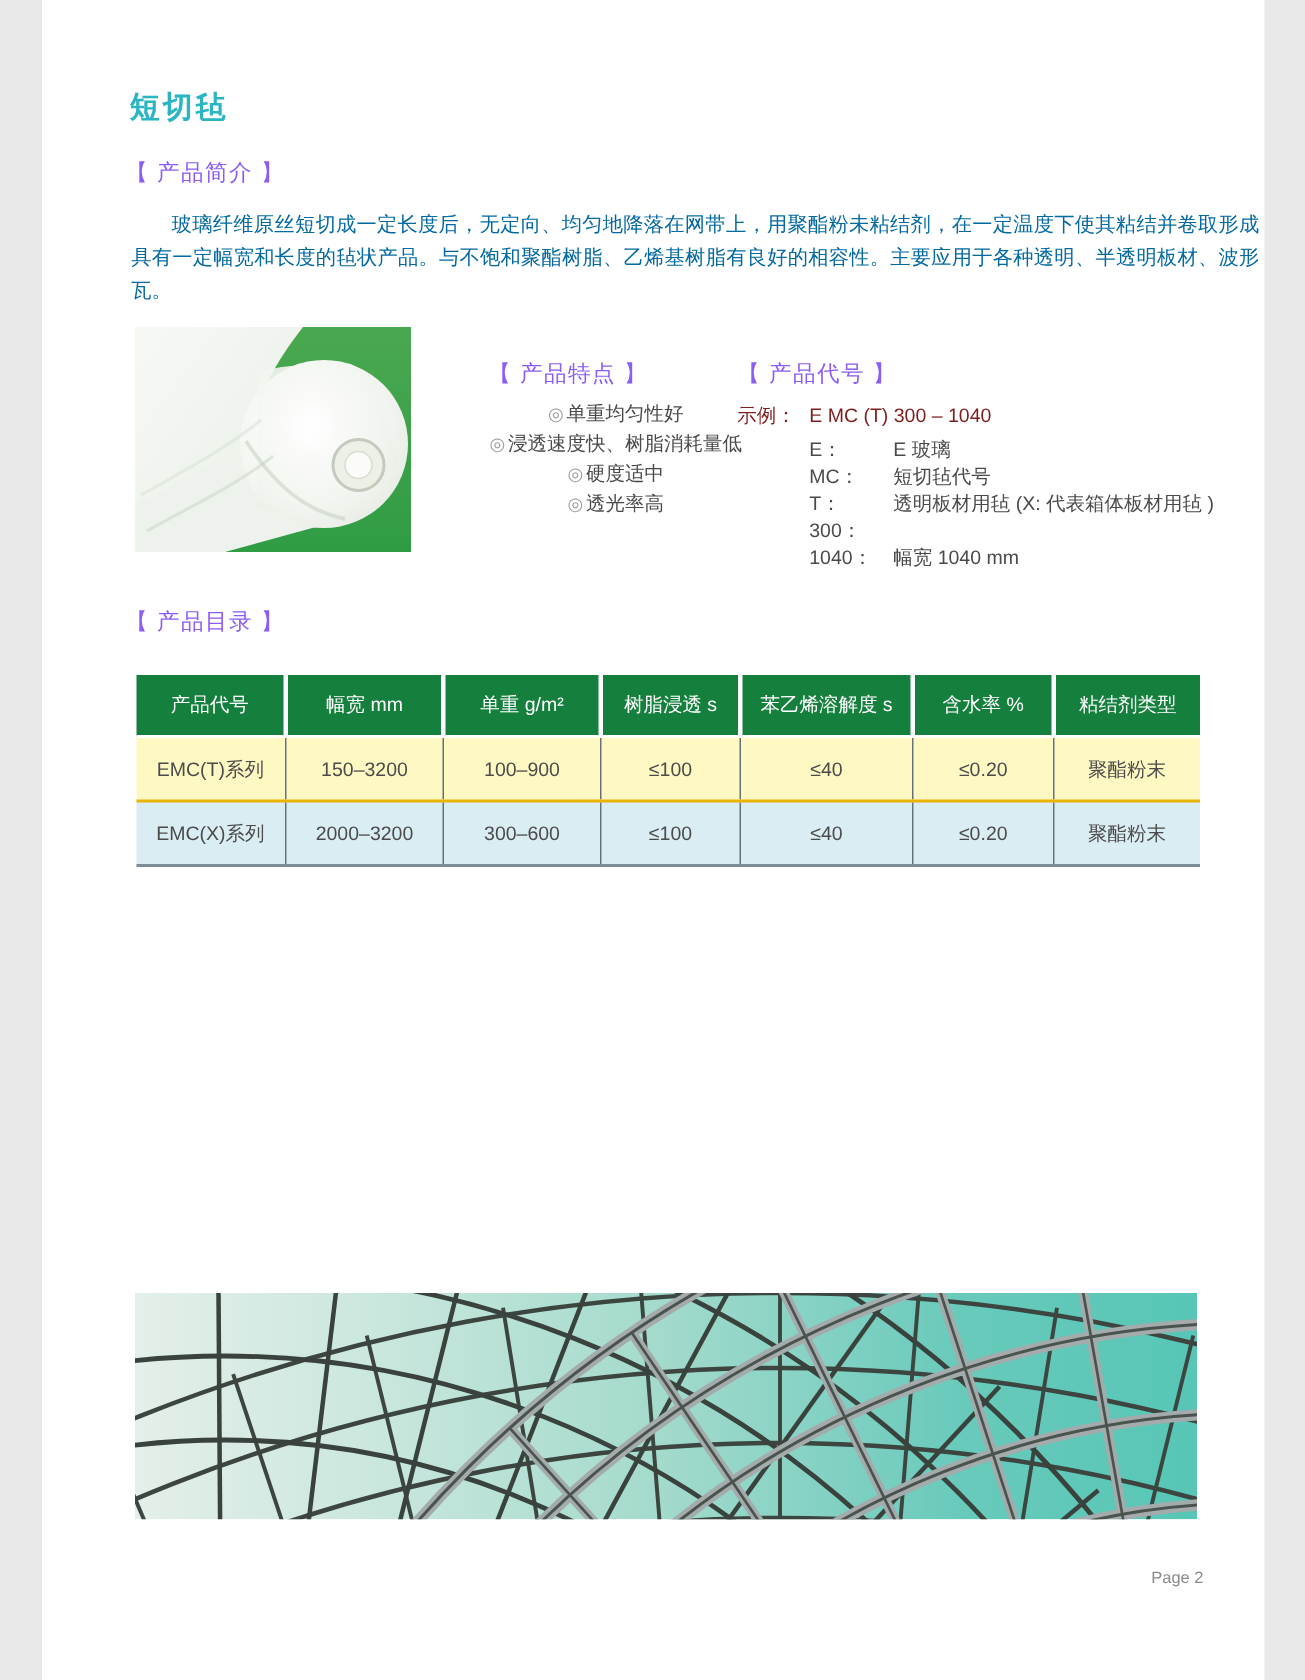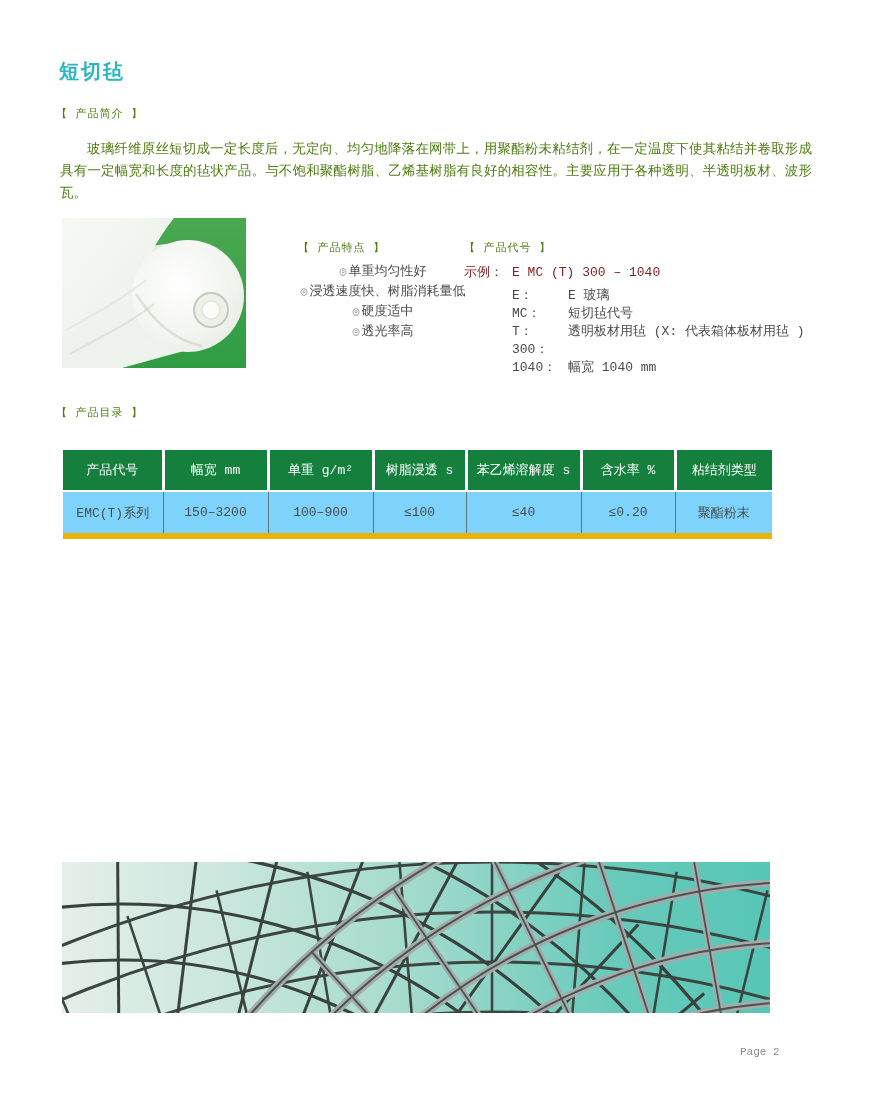--- a/index.html
+++ b/index.html
@@ -1,33 +1,34 @@
 <!DOCTYPE html>
 <html><head>
 <meta charset="utf-8">
 <style>
   html,body{margin:0;padding:0;background:#e9e9e9;}
   .page{
-    position:relative; width:870px; height:1120px; margin:0 auto;
+    position:relative; width:774px; height:1120px; margin:0 auto;
     background:#ffffff; overflow:hidden;
-    font-family:Liberation Mono, monospace;
+    font-family:Liberation Sans, sans-serif;
+    padding-left:41px;
   }
   .abs{position:absolute;}
 
   .doc-title{
     left:59px; top:58px; font-size:20px; font-weight:bold;
     color:#29b6c2; letter-spacing:2px;
   }
   .sec-heading{
-    font-size:11px; color:#4d7c0f; letter-spacing:1px;
+    font-size:15px; color:#8b5cf6; letter-spacing:1px;
   }
   .intro-heading{ left:56px; top:106px; }
   .intro-body{
     left:60px; top:139px; width:752px;
-    font-size:13.5px; color:#4d7c0f; line-height:22px;
+    font-size:13.5px; color:#0369a1; line-height:22px;
     text-align:justify; text-indent:2em;
   }
 
   
   .product-photo{ left:62px; top:218px; width:184px; height:150px; }
   .product-photo svg{display:block;}
 
   
   .features{ left:298px; top:240px; width:170px; }
   .feature-list{ margin-top:7px; }
@@ -51,21 +52,21 @@
     background:#15803d; color:#ffffff; font-weight:normal; font-size:13px;
     height:40px; border-right:3px solid #ffffff; border-bottom:2px solid #ffffff;
     text-align:center; padding:0;
   }
   th:last-child{ border-right:none; }
   td{
     height:41px; text-align:center; font-size:13px; color:#4b4b4b;
     border-right:1px solid #64737a; padding:0;
   }
   td:last-child{ border-right:none; }
-  tbody tr{ background:#7dd3fc; border-bottom:6px solid #eab308; }
+  tbody tr{ background:#fef9c3; border-bottom:2px solid #eab308; }
   tbody tr.alt{ background:#daedf3; border-bottom:2px solid #7c8d93; }
 
   
   .footer-photo{ left:62px; top:862px; width:708px; height:151px; overflow:hidden; }
   .footer-photo svg{display:block;}
 
   .page-number{ left:740px; top:1046px; font-size:11px; color:#8a8a8a; }
 </style>
 </head>
 <body>
@@ -175,20 +176,29 @@
             <th>苯乙烯溶解度 s</th>
             <th>含水率 %</th>
             <th>粘结剂类型</th>
           </tr>
       </thead>
       <tbody>
           <tr>
             <td>EMC(T)系列</td>
             <td>150–3200</td>
             <td>100–900</td>
+            <td>≤100</td>
+            <td>≤40</td>
+            <td>≤0.20</td>
+            <td>聚酯粉末</td>
+          </tr>
+          <tr class="alt">
+            <td>EMC(X)系列</td>
+            <td>2000–3200</td>
+            <td>300–600</td>
             <td>≤100</td>
             <td>≤40</td>
             <td>≤0.20</td>
             <td>聚酯粉末</td>
           </tr>
         </tbody>
     </table>
   </div>
 
   <div class="abs footer-photo">

